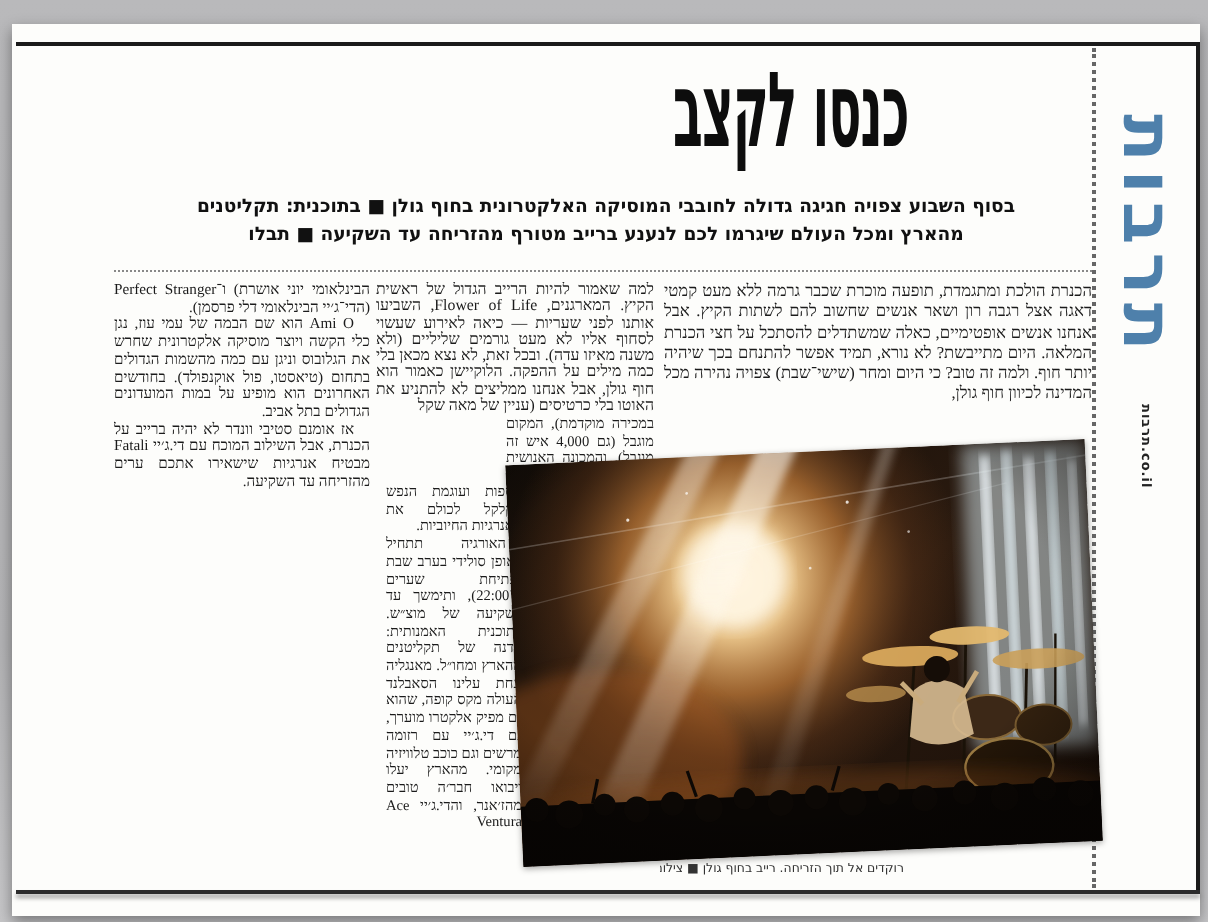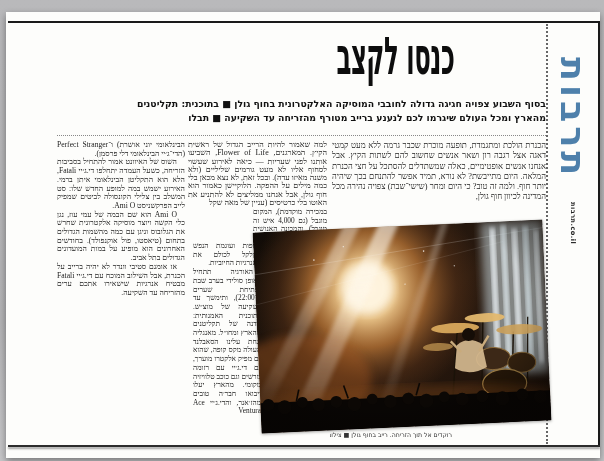--- a/index.html
+++ b/index.html
@@ -27,21 +27,21 @@
     position:absolute;left:560px;top:202px;height:46px;width:26px;
     writing-mode:vertical-rl;text-orientation:sideways;direction:ltr;
     font-size:6.5px;font-weight:700;color:#222;letter-spacing:.5px;line-height:26px;
   }
 
   .headline-box{position:absolute;left:322px;top:25px;width:146px;height:62px;display:flex;align-items:center;justify-content:center;overflow:visible;}
   .headline-box span{
     display:inline-block;white-space:nowrap;font-size:52px;font-weight:800;color:#0d0d0d;
     transform:scaleX(.47);transform-origin:center;letter-spacing:-1px;
   }
-  .subtitle{position:absolute;left:60px;top:97px;width:486px;color:#111;}
+  .subtitle{position:absolute;left:60px;top:97px;width:486px;text-align:center;color:#111;}
   .subtitle div{font-size:9.3px;font-weight:700;line-height:13.5px;}
 
   .rule-dotted-h{position:absolute;left:57px;top:135px;width:489px;height:0;border-top:1px dotted #888;}
 
   .bodycol{position:absolute;overflow:hidden;color:#1b1b1b;text-align:justify;text-justify:inter-word;font-family:Liberation Serif, serif;}
   .bodycol p{margin:0;}
   .bodycol p + p{text-indent:8px;}
   .col1{left:332px;top:141px;width:214px;height:72px;font-size:8.3px;line-height:10.3px;}
   .col2{left:188px;top:141px;width:139px;height:66px;font-size:7.9px;line-height:8.3px;}
   .col2b{left:253px;top:208px;width:74px;height:27px;font-size:7.3px;line-height:8.6px;}
@@ -96,21 +96,20 @@
     <p>במכירה מוקדמת), המקום מוגבל (גם 4,000 איש זה מוגבל), והמכונה האנושית עובדת שעות</p>
   </div>
 
   <div class="bodycol colnarrow">
     <p>נוספות ועוגמת הנפש תקלקל לכולם את האנרגיות החיוביות.</p>
     <p>האורגיה תתחיל באופן סולידי בערב שבת (פתיחת שערים ב־22:00), ותימשך עד לשקיעה של מוצ״ש. בתוכנית האמנותית: עדנה של תקליטנים מהארץ ומחו״ל. מאנגליה ינחת עלינו הסאבלנד העולה מקס קופה, שהוא גם מפיק אלקטרו מוערך, גם די.ג׳יי עם רזומה מרשים וגם כוכב טלוויזיה מקומי. מהארץ יעלו ויבואו חבר׳ה טובים מהז׳אנר, והדי.ג׳יי Ace Ventura</p>
   </div>
 
   <div class="bodycol colleft">
     <p>הבינלאומי יוני אושרת) ו־Perfect Stranger (הדי־ג׳יי הבינלאומי דלי פרסמן).</p>
-    <p>השוס של האיוונט אמור להתחיל בסביבות הזריחה, כשעל העמדה יתחלפו די.ג׳יי Fatali, הלא הוא התקליטן הבינלאומי איתן ברמי. האירוע ישמש במה למופע החדש שלו: סט המשלב בין צלילי הקונסולה לביטים שמפיק לייב הפרקשניסט Ami O.</p>
     <p>Ami O הוא שם הבמה של עמי עוז, נגן כלי הקשה ויוצר מוסיקה אלקטרונית שחרש את הגלובוס וניגן עם כמה מהשמות הגדולים בתחום (טיאסטו, פול אוקנפולד). בחודשים האחרונים הוא מופיע על במות המועדונים הגדולים בתל אביב.</p>
     <p>אז אומנם סטיבי וונדר לא יהיה ברייב על הכנרת, אבל השילוב המוכח עם די.ג׳יי Fatali מבטיח אנרגיות שישאירו אתכם ערים מהזריחה עד השקיעה.</p>
   </div>
 
   <div class="photo">
     <svg viewBox="0 0 290 200" preserveAspectRatio="none">
       <defs>
         <linearGradient id="bgGrad" x1="0" y1="0" x2="1" y2="1">
           <stop offset="0" stop-color="#130d08"></stop>
           <stop offset="0.5" stop-color="#2a1a0f"></stop>

